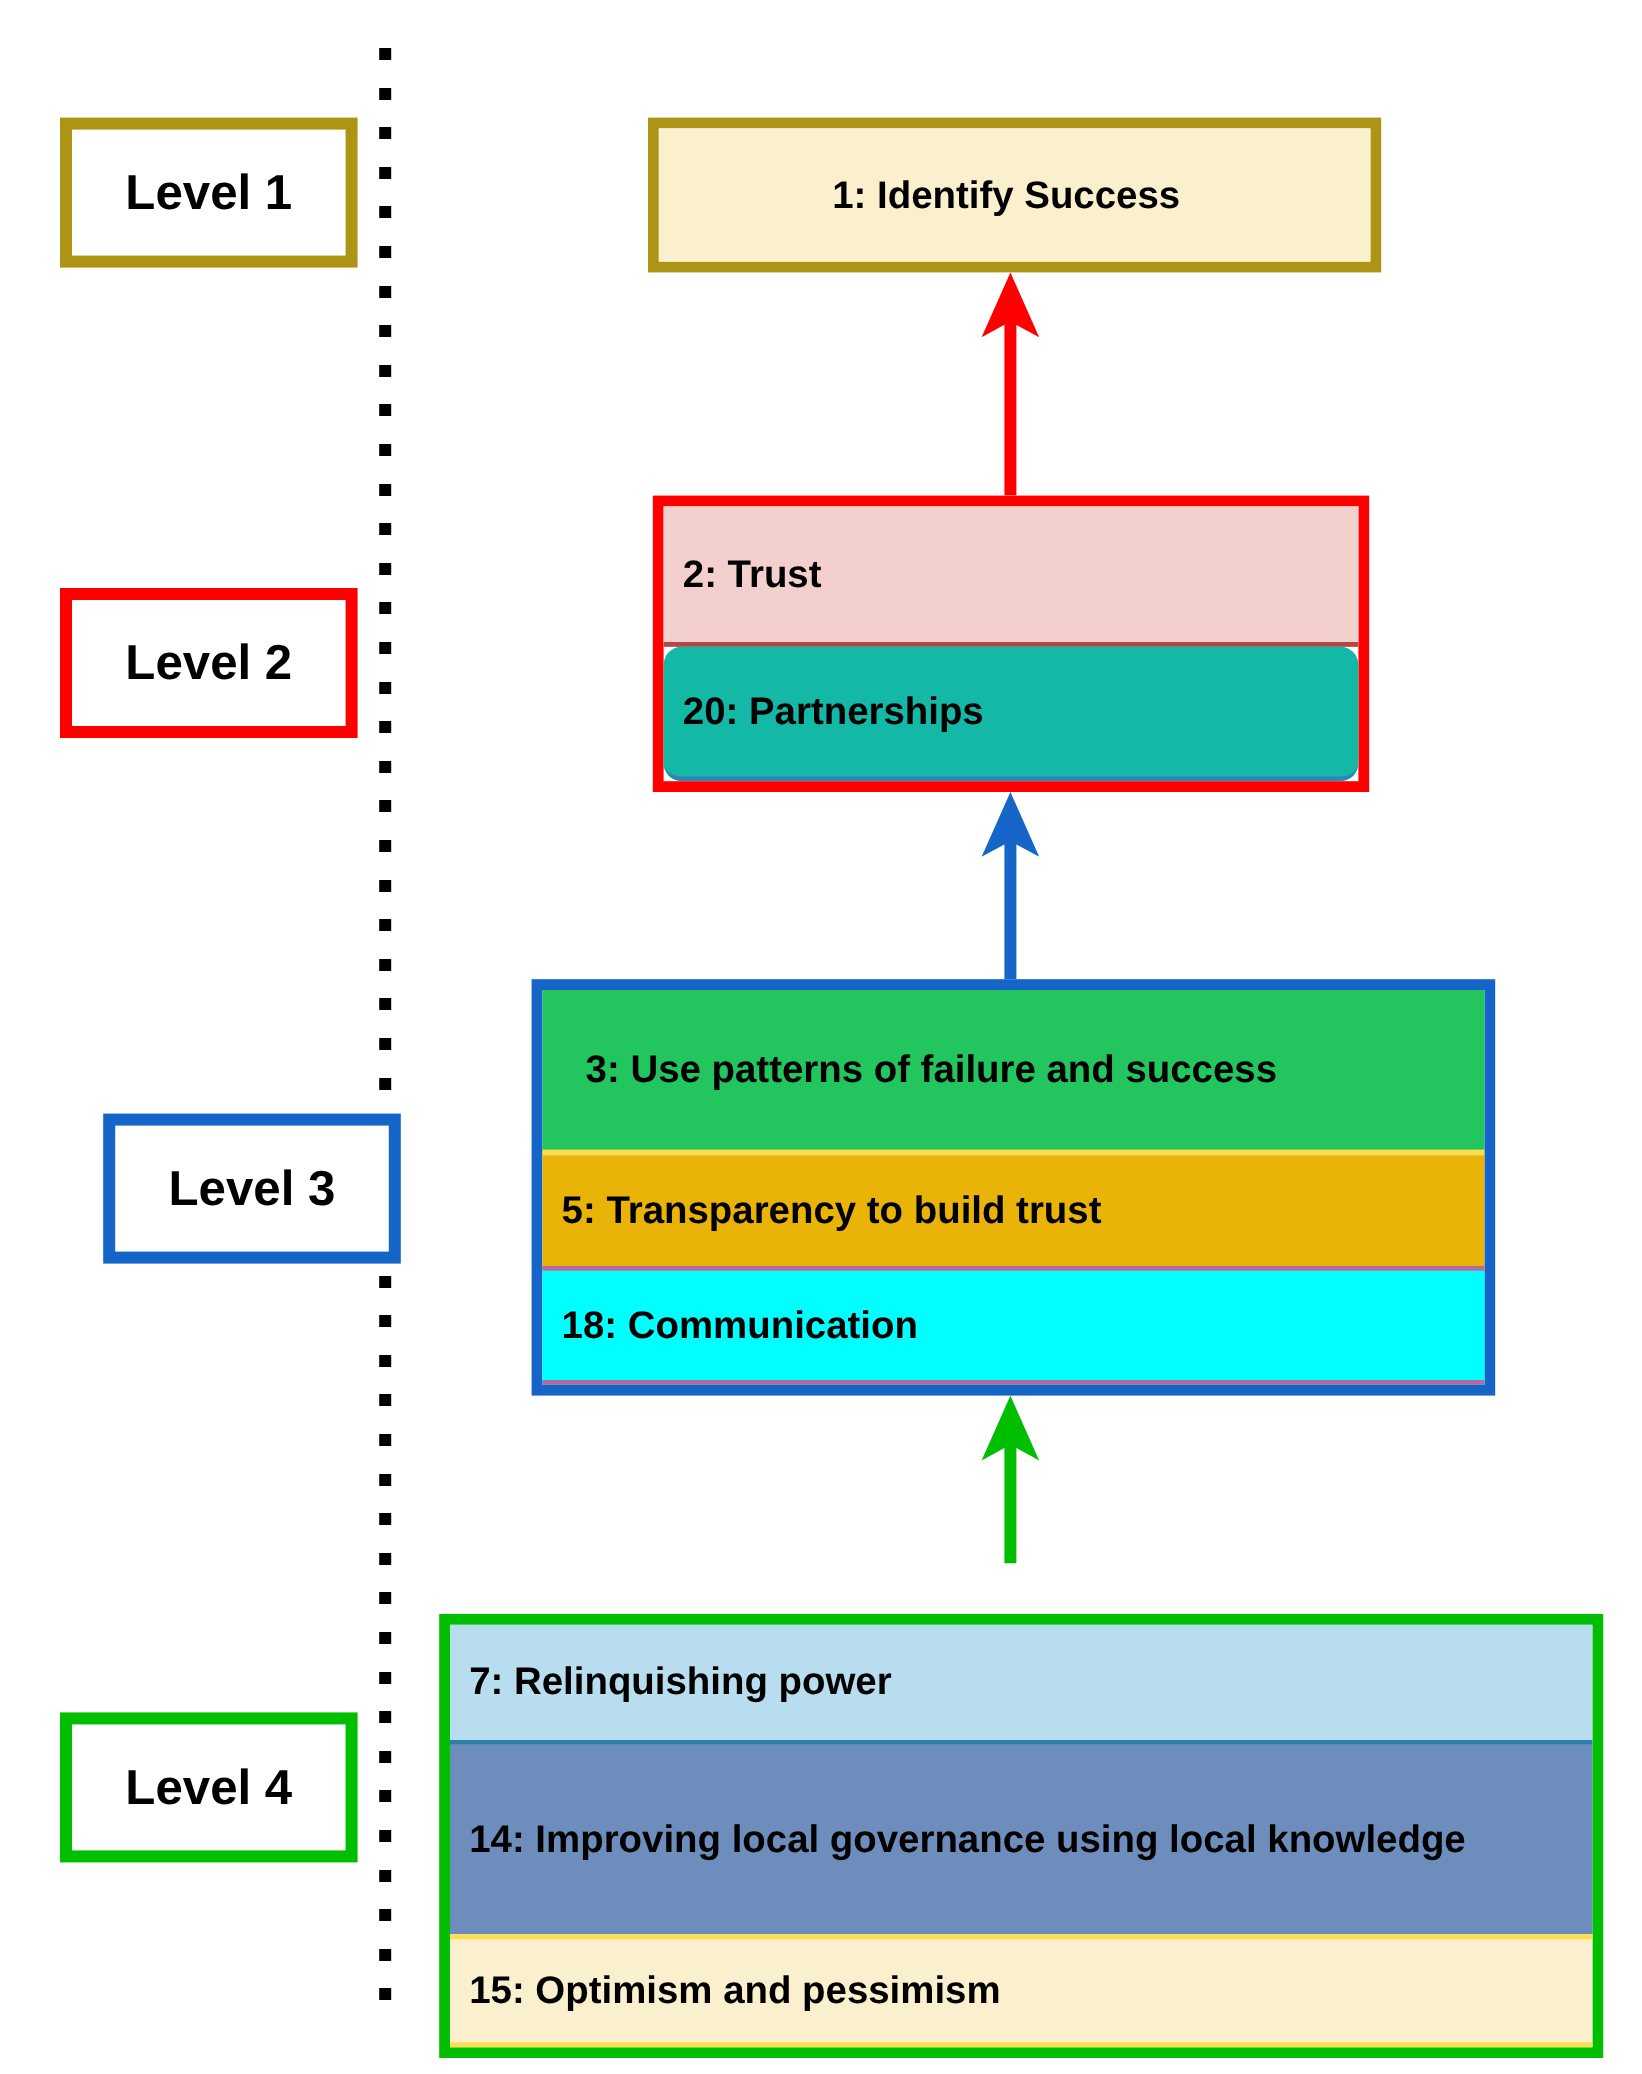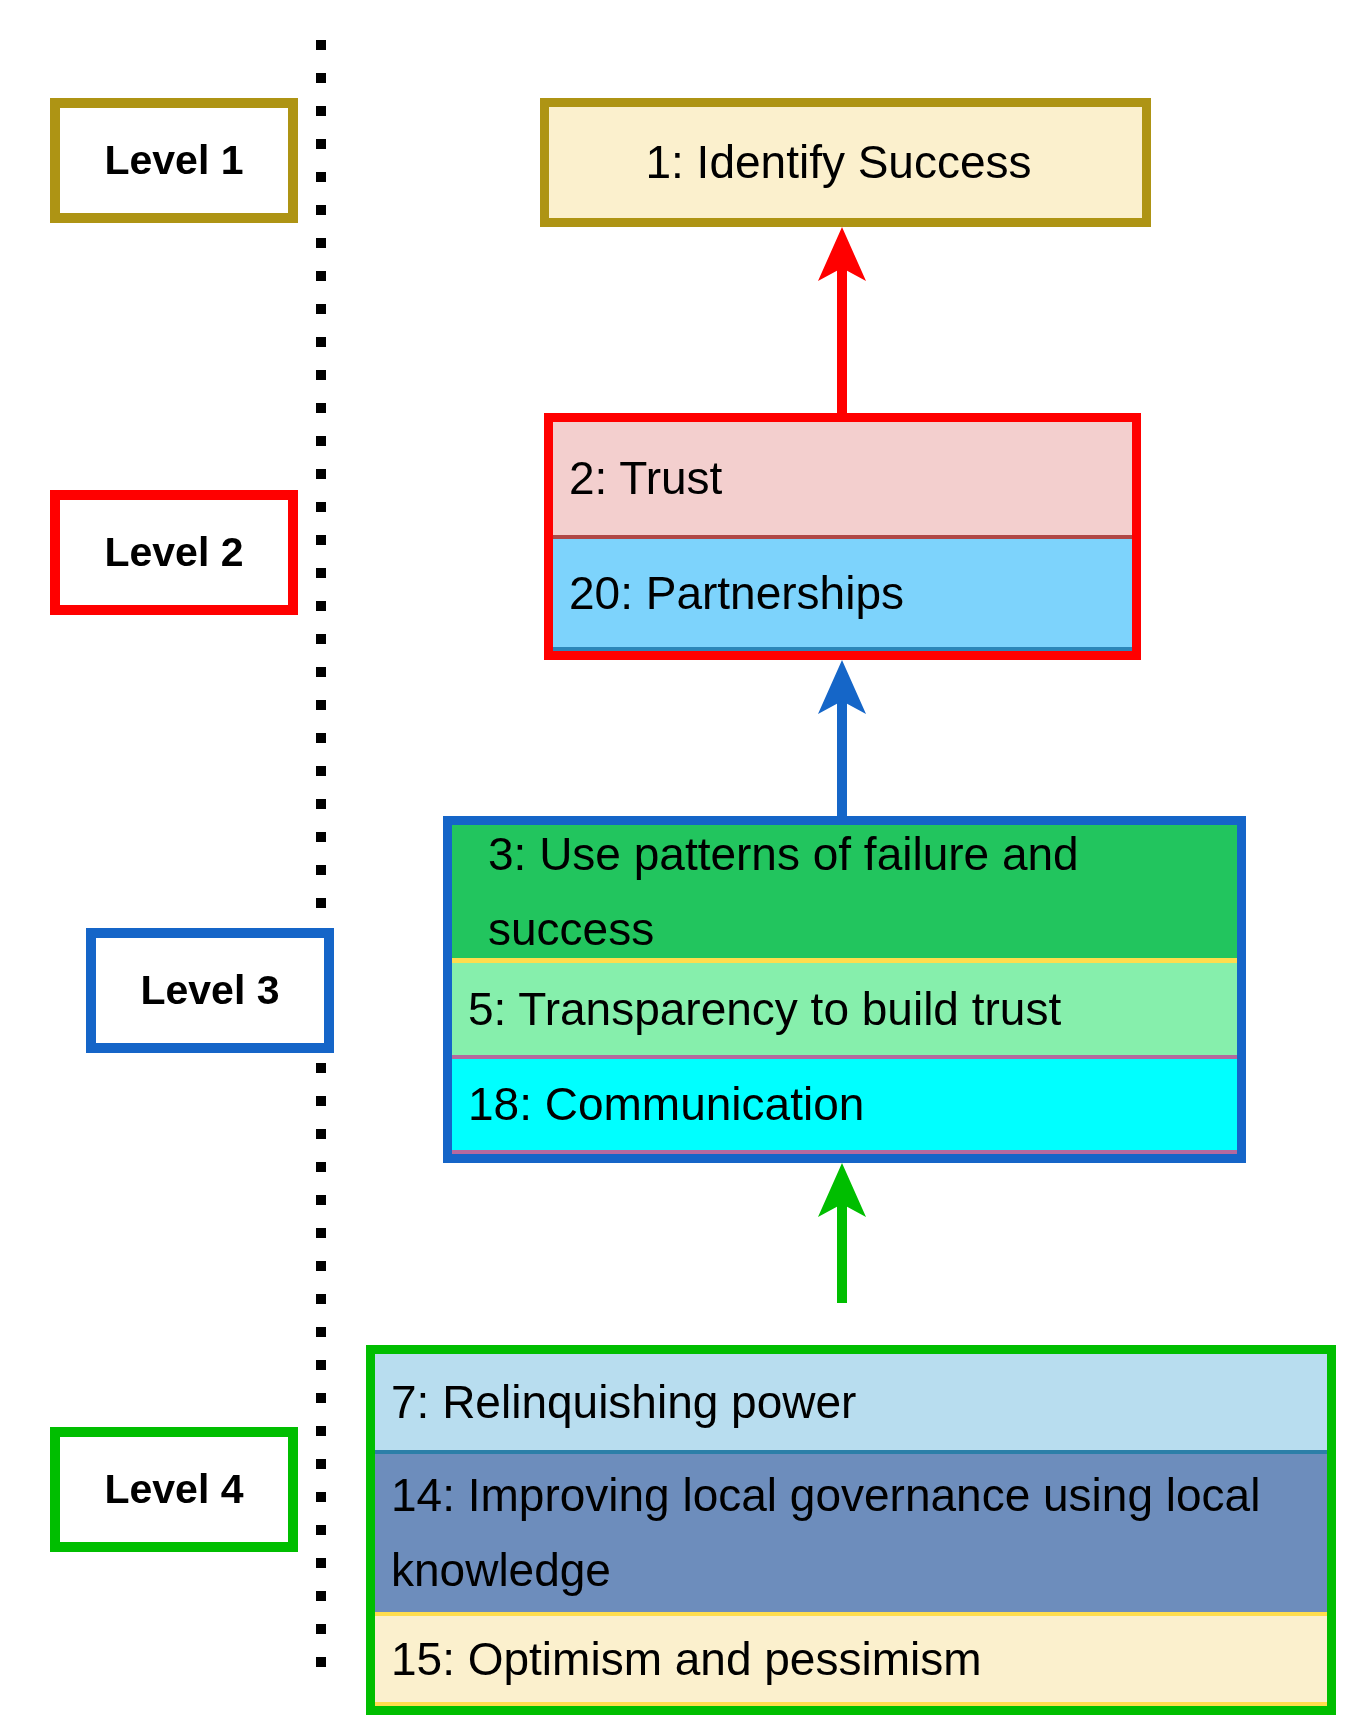--- a/index.html
+++ b/index.html
@@ -38,22 +38,22 @@
     box-sizing:border-box;
     display:flex;flex-direction:column;
   }
   .g1{left:540px;top:98px;width:611px;height:129px;border:9px solid #AE9414;}
   .g2{left:544px;top:413px;width:597px;height:247px;border:9px solid #FF0000;}
   .g3{left:443px;top:816px;width:803px;height:347px;border:9px solid #1565C8;}
   .g4{left:366px;top:1303px;width:970px;height:370px;border:9px solid #00BE00;}
   .row{
     box-sizing:border-box;
     display:flex;align-items:center;
-    font-size:46px;line-height:1.62;
-    padding-left:16px;padding-right:14px;
+    font-size:32px;line-height:1.62;
+    padding-left:16px;padding-right:14px;font-weight:bold;
   }
   .row.center{justify-content:center;padding-left:0;}
   .g1 .row{flex:1;}
   .r-trust{height:117px;border-bottom:4px solid #B04846;}
   .r-partnerships{flex:1;border-bottom:4px solid #2C86B8;}
   .r-patterns{height:138px;border-bottom:5px solid #FFDD4D;}
   .r-transparency{height:96px;border-bottom:4px solid #B5699E;}
   .r-communication{flex:1;border-bottom:4px solid #B5699E;}
   .r-relinquishing{height:100px;border-bottom:4px solid #2C7FA8;}
   .r-governance{height:158px;}
@@ -83,26 +83,26 @@
   <div class="level-label ll-4" style="border-color: rgb(0, 190, 0);">
     <span>Level 4</span>
   </div>
 
   <div class="group g1" style="border-color: rgb(174, 148, 20);">
     <div class="row center" style="background-color: rgb(251, 240, 205);">1: Identify Success</div>
   </div>
 
   <div class="group g2" style="border-color: rgb(255, 0, 0);">
     <div class="row r-trust" style="background-color: rgb(243, 207, 206);">2: Trust</div>
-    <div class="row r-partnerships" style="background-color: #7dd3fc;">20: Partnerships</div>
+    <div class="row r-partnerships" style="background-color: #14b8a6; border-radius: 15px;">20: Partnerships</div>
   </div>
 
   <div class="group g3" style="border-color: rgb(21, 101, 200);">
     <div class="row r-patterns" style="background-color: #22c55e; padding-left: 36px;">3: Use patterns of failure and success</div>
-    <div class="row r-transparency" style="background-color: #86efac;">5: Transparency to build trust</div>
+    <div class="row r-transparency" style="background-color: #eab308;">5: Transparency to build trust</div>
     <div class="row r-communication" style="background-color: rgb(0, 255, 255);">18: Communication</div>
   </div>
 
   <div class="group g4" style="border-color: rgb(0, 190, 0); margin-top: 42px;">
     <div class="row r-relinquishing" style="background-color: rgb(184, 221, 239);">7: Relinquishing power</div>
     <div class="row r-governance" style="background-color: rgb(109, 141, 188);">14: Improving local governance using local knowledge</div>
     <div class="row r-optimism" style="background-color: rgb(251, 240, 205);">15: Optimism and pessimism</div>
   </div>
 
   <svg class="arrow a-red" viewBox="0 0 64 186" preserveAspectRatio="none">

